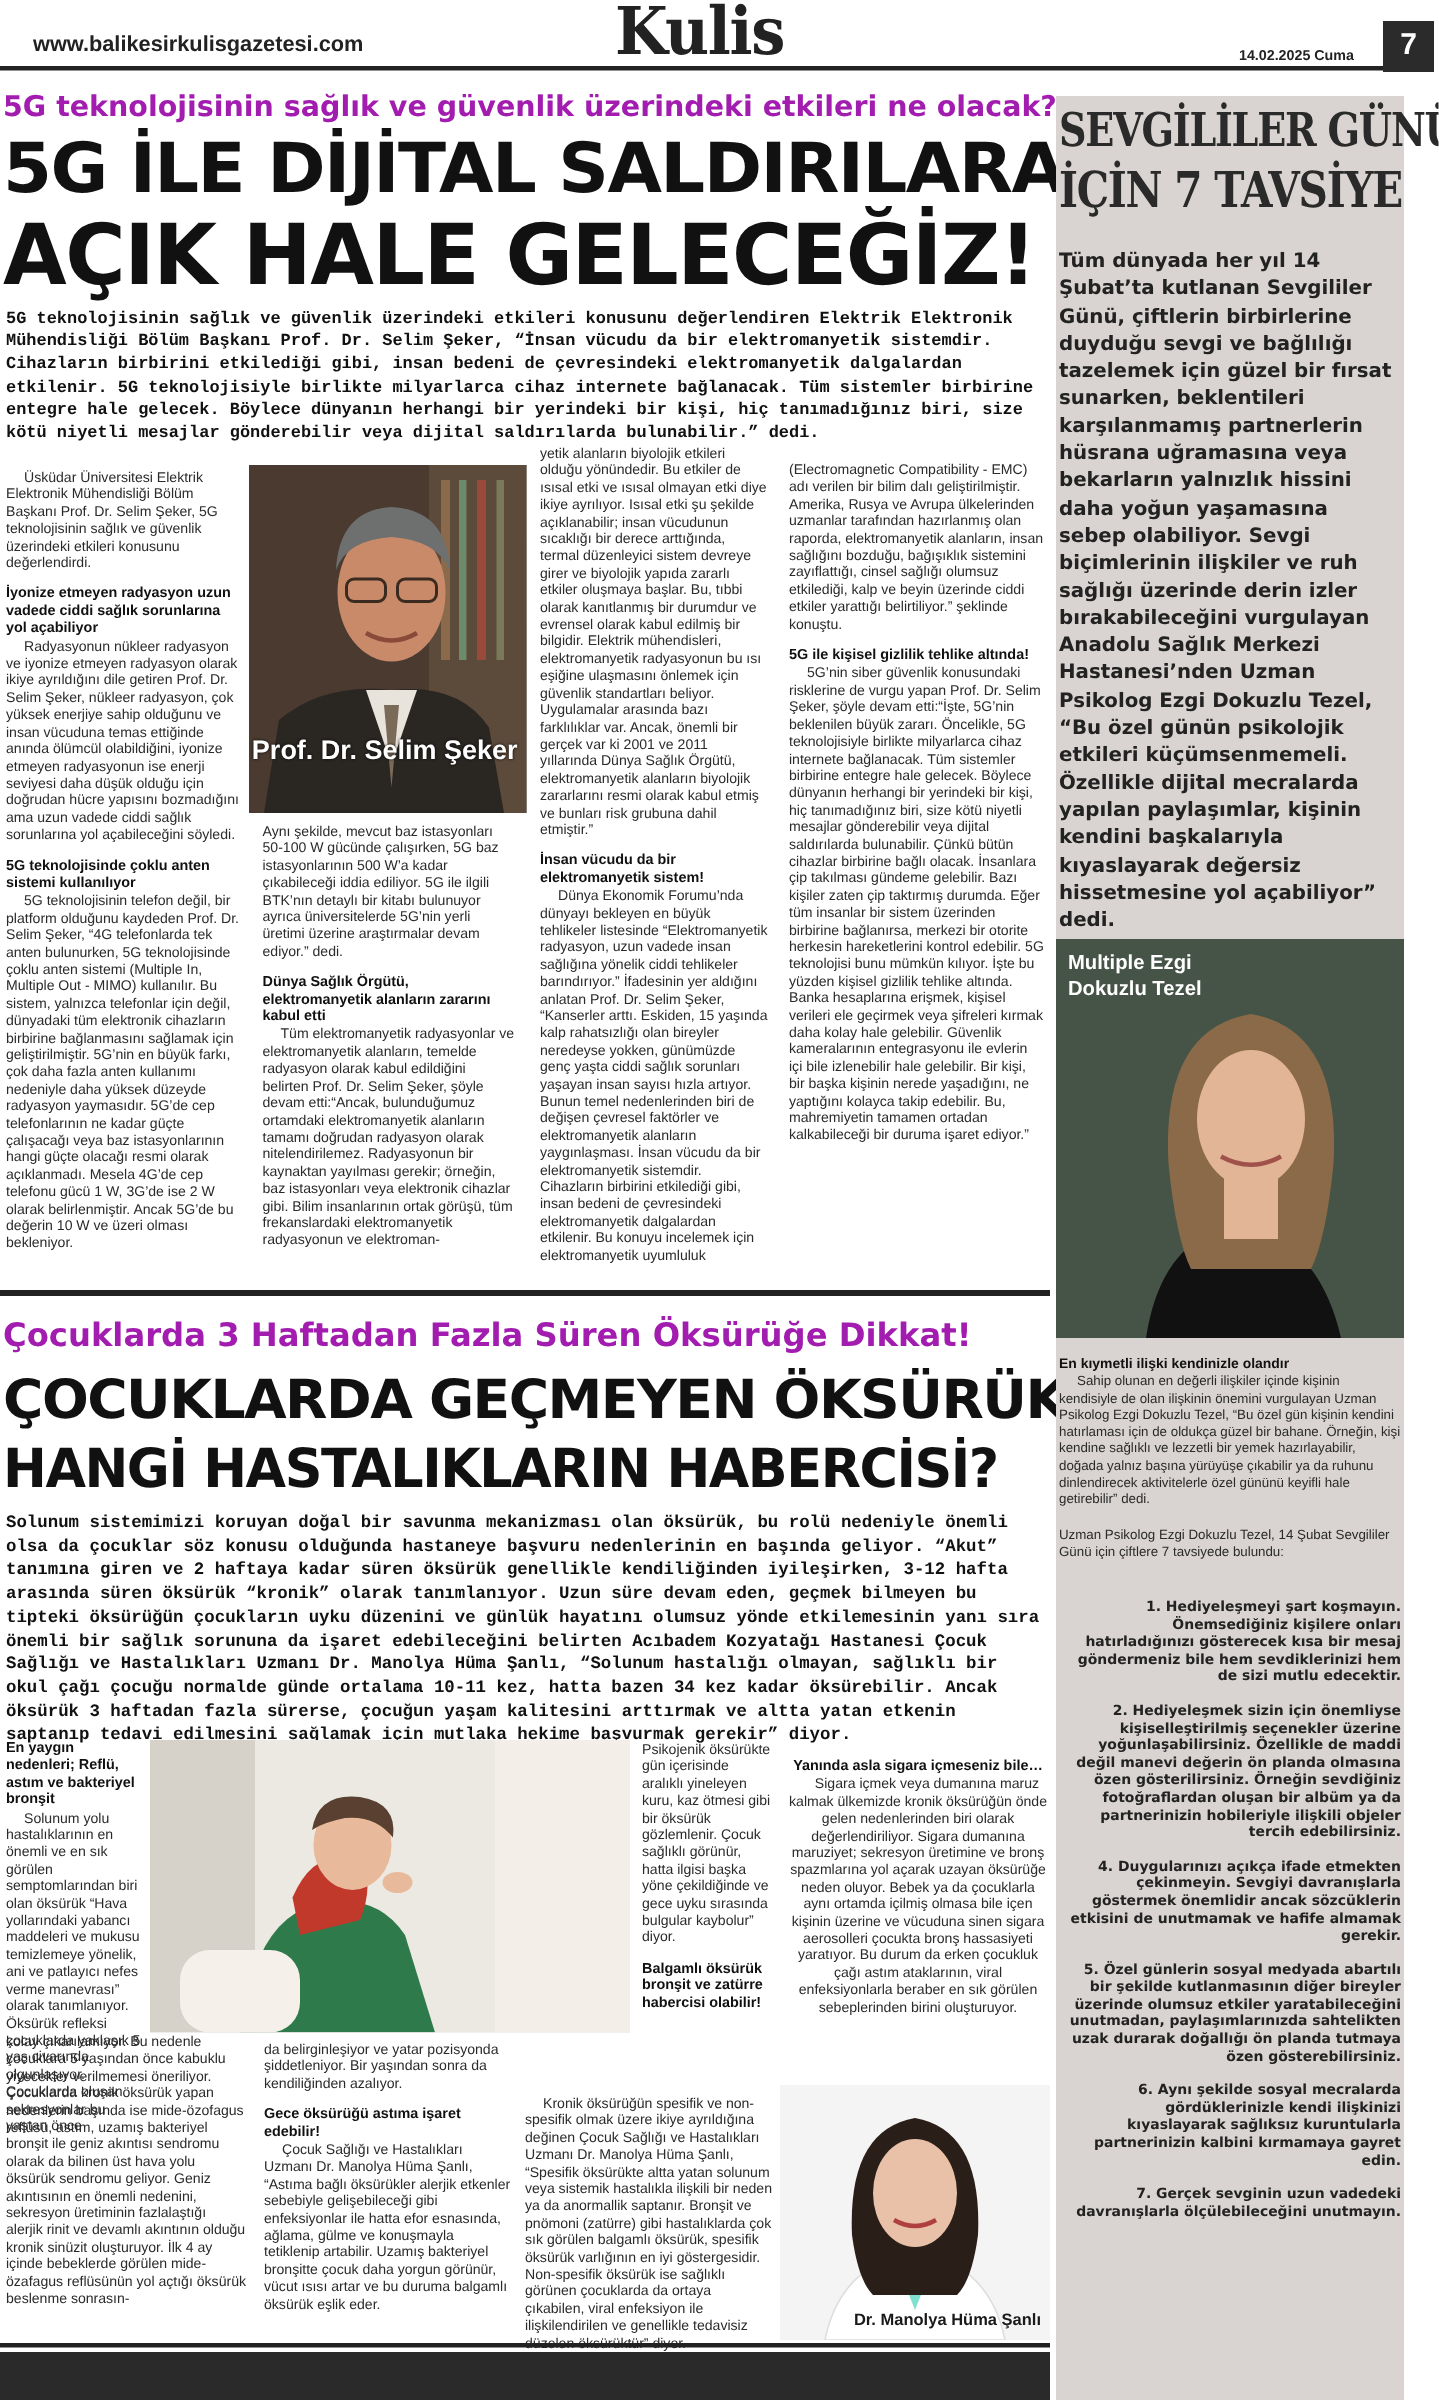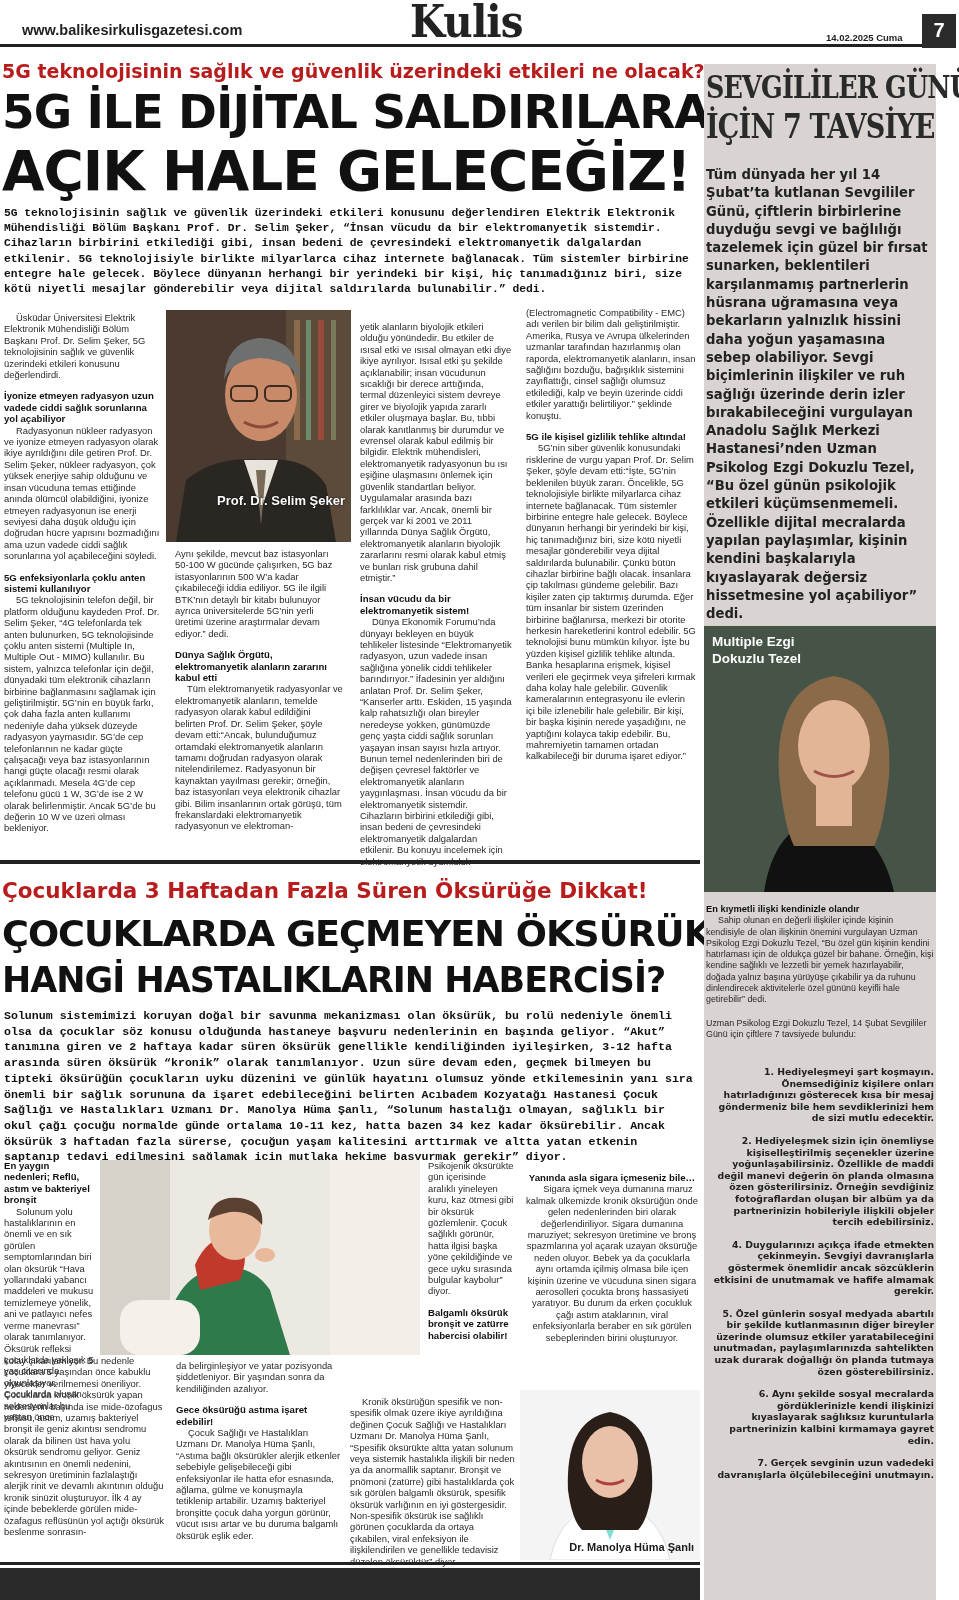--- a/index.html
+++ b/index.html
@@ -3,29 +3,29 @@
 <meta charset="utf-8">
 <style>
   html,body{margin:0;padding:0;background:#fff;}
   body{width:959px;height:1600px;position:relative;overflow:hidden;font-family:"Liberation Sans",sans-serif;color:#111;}
   .abs{position:absolute;}
   .mast-url{left:22px;top:22px;font-size:14.5px;font-weight:bold;color:#222;}
   .mast-logo{left:410px;top:-4px;font-family:"DejaVu Serif",serif;font-weight:bold;font-size:44px;color:#222;letter-spacing:-1px;transform:scaleX(0.92);transform-origin:left top;}
   .mast-date{left:826px;top:32px;font-size:9.5px;font-weight:bold;color:#222;}
   .mast-page{left:922px;top:14px;width:34px;height:34px;background:#2b2b2b;color:#fff;font-weight:bold;font-size:20px;text-align:center;line-height:32px;}
   .mast-rule{left:0;top:44px;width:922px;height:3px;background:#222;}
-  .kicker{font-family:"DejaVu Sans",sans-serif;font-weight:bold;color:#b91c1c;white-space:nowrap;}
+  .kicker{font-family:"DejaVu Sans",sans-serif;font-weight:bold;color:#a21caf;white-space:nowrap;}
   .headline{font-family:"DejaVu Sans",sans-serif;font-weight:900;color:#111;white-space:nowrap;letter-spacing:-1px;transform-origin:left top;}
   .lead{font-family:Liberation Mono, monospace;font-weight:bold;font-size:11.3px;line-height:15.2px;color:#111;}
   .col{font-size:9.4px;line-height:11.4px;color:#2a2a2a;}
   .col p{margin:0;text-indent:12px;}
   .col p.noi{text-indent:0;}
   .col h4{margin:10px 0 0 0;font-size:9.6px;line-height:11.4px;font-weight:bold;color:#111;}
   .photo{overflow:hidden;}
-  .caption{font-weight:bold;color:#fff;font-size:13px;line-height:15px;text-align:right;text-shadow:0 0 2px #000;}
+  .caption{font-weight:bold;color:#fff;font-size:18px;line-height:15px;text-align:right;text-shadow:0 0 2px #000;}
   .side{left:704px;top:64px;width:232px;height:1536px;background:#d9d4d1;}
   .side-title{font-family:"DejaVu Serif",serif;font-weight:bold;font-size:31px;line-height:38px;color:#2a2a2a;letter-spacing:-1px;transform:scaleX(0.82);transform-origin:left top;white-space:nowrap;}
   .side-lead{font-family:"DejaVu Sans",sans-serif;font-weight:bold;font-size:13.2px;line-height:18.3px;color:#222;}
   .side-body{font-size:8.9px;line-height:11.3px;color:#2a2a2a;}
   .side-body p{margin:0;}
   .tips{font-family:"DejaVu Sans",sans-serif;font-weight:bold;font-size:9.3px;line-height:11.6px;color:#222;text-align:right;}
   .tips p{margin:0 0 11px 0;}
   .hr-thick{background:#222;}
 </style>
 </head>
@@ -39,21 +39,21 @@
 
 <div class="abs kicker" style="left:2px;top:60px;font-size:19px;">5G teknolojisinin sağlık ve güvenlik üzerindeki etkileri ne olacak?</div>
 <div class="abs headline" style="left:2px;top:86px;font-size:46px;line-height:52px;transform:scaleX(1.02);">5G İLE DİJİTAL SALDIRILARA</div>
 <div class="abs headline" style="left:2px;top:140px;font-size:56px;line-height:62px;transform:scaleX(0.98);">AÇIK HALE GELECEĞİZ!</div>
 <div class="abs lead" style="left:4px;top:206px;width:690px;">5G teknolojisinin sağlık ve güvenlik üzerindeki etkileri konusunu değerlendiren Elektrik Elektronik Mühendisliği Bölüm Başkanı Prof. Dr. Selim Şeker, “İnsan vücudu da bir elektromanyetik sistemdir. Cihazların birbirini etkilediği gibi, insan bedeni de çevresindeki elektromanyetik dalgalardan etkilenir. 5G teknolojisiyle birlikte milyarlarca cihaz internete bağlanacak. Tüm sistemler birbirine entegre hale gelecek. Böylece dünyanın herhangi bir yerindeki bir kişi, hiç tanımadığınız biri, size kötü niyetli mesajlar gönderebilir veya dijital saldırılarda bulunabilir.” dedi.</div>
 
 <div class="abs col" style="left:4px;top:312px;width:158px;">
   <p>Üsküdar Üniversitesi Elektrik Elektronik Mühendisliği Bölüm Başkanı Prof. Dr. Selim Şeker, 5G teknolojisinin sağlık ve güvenlik üzerindeki etkileri konusunu değerlendirdi.</p>
   <h4>İyonize etmeyen radyasyon uzun vadede ciddi sağlık sorunlarına yol açabiliyor</h4>
   <p>Radyasyonun nükleer radyasyon ve iyonize etmeyen radyasyon olarak ikiye ayrıldığını dile getiren Prof. Dr. Selim Şeker, nükleer radyasyon, çok yüksek enerjiye sahip olduğunu ve insan vücuduna temas ettiğinde anında ölümcül olabildiğini, iyonize etmeyen radyasyonun ise enerji seviyesi daha düşük olduğu için doğrudan hücre yapısını bozmadığını ama uzun vadede ciddi sağlık sorunlarına yol açabileceğini söyledi.</p>
-  <h4>5G enfeksiyonlarla çoklu anten sistemi kullanılıyor</h4>
+  <h4>5G teknolojisinde çoklu anten sistemi kullanılıyor</h4>
   <p>5G teknolojisinin telefon değil, bir platform olduğunu kaydeden Prof. Dr. Selim Şeker, “4G telefonlarda tek anten bulunurken, 5G teknolojisinde çoklu anten sistemi (Multiple In, Multiple Out - MIMO) kullanılır. Bu sistem, yalnızca telefonlar için değil, dünyadaki tüm elektronik cihazların birbirine bağlanmasını sağlamak için geliştirilmiştir. 5G’nin en büyük farkı, çok daha fazla anten kullanımı nedeniyle daha yüksek düzeyde radyasyon yaymasıdır. 5G’de cep telefonlarının ne kadar güçte çalışacağı veya baz istasyonlarının hangi güçte olacağı resmi olarak açıklanmadı. Mesela 4G’de cep telefonu gücü 1 W, 3G’de ise 2 W olarak belirlenmiştir. Ancak 5G’de bu değerin 10 W ve üzeri olması bekleniyor.</p>
 </div>
 
 <div class="abs photo" style="left:166px;top:310px;width:185px;height:232px;background:linear-gradient(135deg,#6b5647 0%,#3f3128 40%,#2a211c 100%);">
   <svg width="185" height="232" viewBox="0 0 185 232">
     <rect x="0" y="0" width="185" height="232" fill="#4a3a30"></rect>
     <rect x="120" y="0" width="65" height="232" fill="#5c4a3a"></rect>
     <rect x="128" y="10" width="6" height="120" fill="#8a6a4a"></rect>
       <rect x="140" y="10" width="5" height="120" fill="#6d8a6a"></rect>
       <rect x="152" y="10" width="6" height="120" fill="#9a4a3a"></rect>
@@ -69,21 +69,21 @@
   </svg>
   <div class="abs caption" style="right:6px;bottom:34px;">Prof. Dr. Selim Şeker</div>
 </div>
 
 <div class="abs col" style="left:175px;top:548px;width:168px;">
   <p class="noi">Aynı şekilde, mevcut baz istasyonları 50-100 W gücünde çalışırken, 5G baz istasyonlarının 500 W’a kadar çıkabileceği iddia ediliyor. 5G ile ilgili BTK’nın detaylı bir kitabı bulunuyor ayrıca üniversitelerde 5G’nin yerli üretimi üzerine araştırmalar devam ediyor.” dedi.</p>
   <h4>Dünya Sağlık Örgütü, elektromanyetik alanların zararını kabul etti</h4>
   <p>Tüm elektromanyetik radyasyonlar ve elektromanyetik alanların, temelde radyasyon olarak kabul edildiğini belirten Prof. Dr. Selim Şeker, şöyle devam etti:“Ancak, bulunduğumuz ortamdaki elektromanyetik alanların tamamı doğrudan radyasyon olarak nitelendirilemez. Radyasyonun bir kaynaktan yayılması gerekir; örneğin, baz istasyonları veya elektronik cihazlar gibi. Bilim insanlarının ortak görüşü, tüm frekanslardaki elektromanyetik radyasyonun ve elektroman-</p>
 </div>
 
-<div class="abs col" style="left:360px;top:321px;width:152px;">
+<div class="abs col" style="left:360px;top:296px;width:152px;">
   <p class="noi">yetik alanların biyolojik etkileri olduğu yönündedir. Bu etkiler de ısısal etki ve ısısal olmayan etki diye ikiye ayrılıyor. Isısal etki şu şekilde açıklanabilir; insan vücudunun sıcaklığı bir derece arttığında, termal düzenleyici sistem devreye girer ve biyolojik yapıda zararlı etkiler oluşmaya başlar. Bu, tıbbi olarak kanıtlanmış bir durumdur ve evrensel olarak kabul edilmiş bir bilgidir. Elektrik mühendisleri, elektromanyetik radyasyonun bu ısı eşiğine ulaşmasını önlemek için güvenlik standartları beliyor. Uygulamalar arasında bazı farklılıklar var. Ancak, önemli bir gerçek var ki 2001 ve 2011 yıllarında Dünya Sağlık Örgütü, elektromanyetik alanların biyolojik zararlarını resmi olarak kabul etmiş ve bunları risk grubuna dahil etmiştir.”</p>
   <h4>İnsan vücudu da bir elektromanyetik sistem!</h4>
   <p>Dünya Ekonomik Forumu’nda dünyayı bekleyen en büyük tehlikeler listesinde “Elektromanyetik radyasyon, uzun vadede insan sağlığına yönelik ciddi tehlikeler barındırıyor.” İfadesinin yer aldığını anlatan Prof. Dr. Selim Şeker, “Kanserler arttı. Eskiden, 15 yaşında kalp rahatsızlığı olan bireyler neredeyse yokken, günümüzde genç yaşta ciddi sağlık sorunları yaşayan insan sayısı hızla artıyor. Bunun temel nedenlerinden biri de değişen çevresel faktörler ve elektromanyetik alanların yaygınlaşması. İnsan vücudu da bir elektromanyetik sistemdir. Cihazların birbirini etkilediği gibi, insan bedeni de çevresindeki elektromanyetik dalgalardan etkilenir. Bu konuyu incelemek için elektromanyetik uyumluluk</p>
 </div>
 
 <div class="abs col" style="left:526px;top:307px;width:170px;">
   <p class="noi">(Electromagnetic Compatibility - EMC) adı verilen bir bilim dalı geliştirilmiştir. Amerika, Rusya ve Avrupa ülkelerinden uzmanlar tarafından hazırlanmış olan raporda, elektromanyetik alanların, insan sağlığını bozduğu, bağışıklık sistemini zayıflattığı, cinsel sağlığı olumsuz etkilediği, kalp ve beyin üzerinde ciddi etkiler yarattığı belirtiliyor.” şeklinde konuştu.</p>
   <h4>5G ile kişisel gizlilik tehlike altında!</h4>
   <p>5G’nin siber güvenlik konusundaki risklerine de vurgu yapan Prof. Dr. Selim Şeker, şöyle devam etti:“İşte, 5G’nin beklenilen büyük zararı. Öncelikle, 5G teknolojisiyle birlikte milyarlarca cihaz internete bağlanacak. Tüm sistemler birbirine entegre hale gelecek. Böylece dünyanın herhangi bir yerindeki bir kişi, hiç tanımadığınız biri, size kötü niyetli mesajlar gönderebilir veya dijital saldırılarda bulunabilir. Çünkü bütün cihazlar birbirine bağlı olacak. İnsanlara çip takılması gündeme gelebilir. Bazı kişiler zaten çip taktırmış durumda. Eğer tüm insanlar bir sistem üzerinden birbirine bağlanırsa, merkezi bir otorite herkesin hareketlerini kontrol edebilir. 5G teknolojisi bunu mümkün kılıyor. İşte bu yüzden kişisel gizlilik tehlike altında. Banka hesaplarına erişmek, kişisel verileri ele geçirmek veya şifreleri kırmak daha kolay hale gelebilir. Güvenlik kameralarının entegrasyonu ile evlerin içi bile izlenebilir hale gelebilir. Bir kişi, bir başka kişinin nerede yaşadığını, ne yaptığını kolayca takip edebilir. Bu, mahremiyetin tamamen ortadan kalkabileceği bir duruma işaret ediyor.”</p>
 </div>

